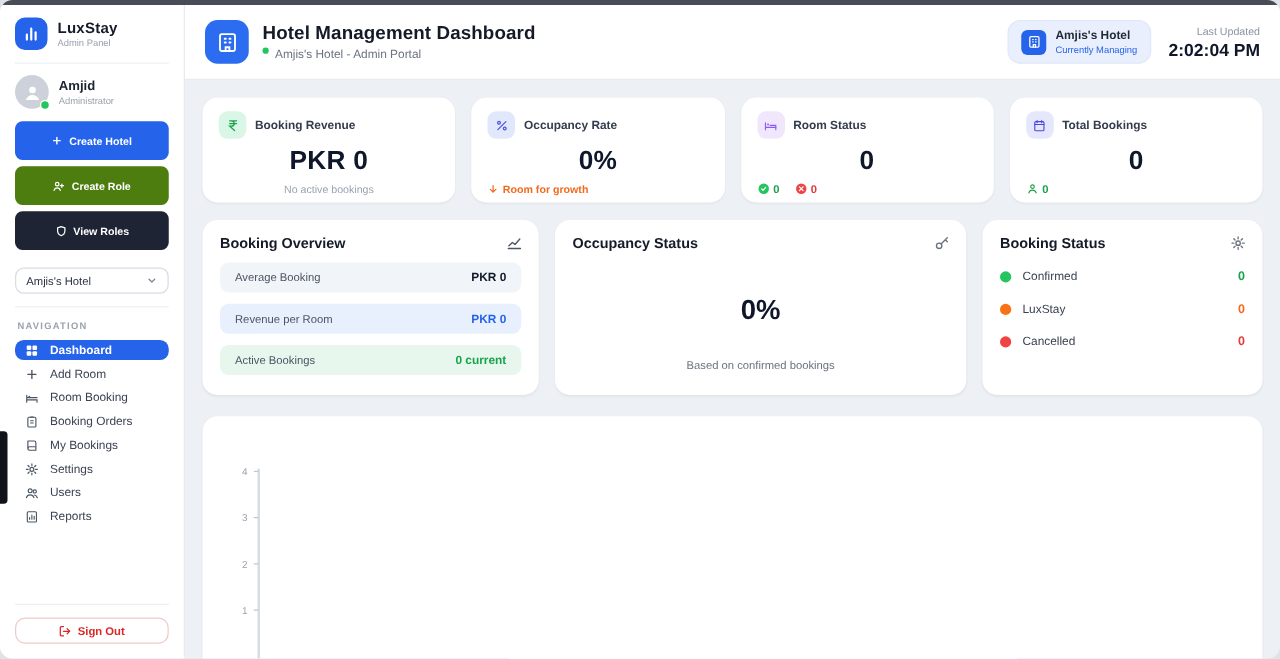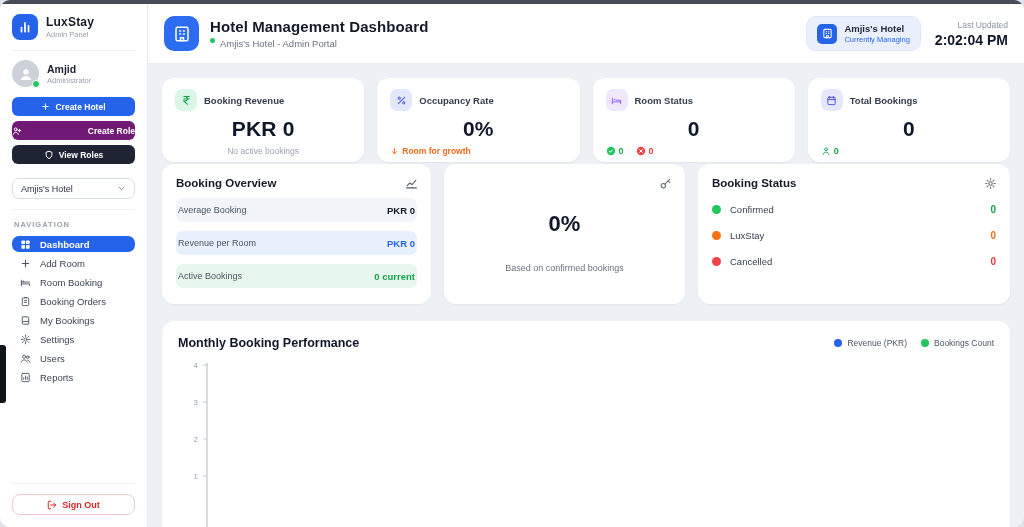--- a/index.html
+++ b/index.html
@@ -12,24 +12,24 @@
              border-right:1px solid #e8eaef; padding:10px 12px 12px 12px; display:flex; flex-direction:column; z-index:4; }
   .brand { display:flex; align-items:center; gap:8px; padding-bottom:10px; border-bottom:1px solid #eef0f3; }
   .brand-logo { width:26px; height:26px; border-radius:8px; background:#2563eb; display:flex; align-items:center; justify-content:center; flex:0 0 auto; }
   .brand-name { font-size:12px; font-weight:bold; color:#151b28; letter-spacing:.2px; }
   .brand-sub { font-size:7.5px; color:#9aa1ad; margin-top:1px; }
   .user { display:flex; align-items:center; gap:8px; padding:9px 0 10px 0; }
   .avatar { position:relative; width:27px; height:27px; border-radius:50%; background:#cdd2da; display:flex; align-items:center; justify-content:center; flex:0 0 auto; }
   .avatar .dot { position:absolute; right:-1px; bottom:-1px; width:8px; height:8px; border-radius:50%; background:#22c55e; border:1.5px solid #fff; }
   .user-name { font-size:10.5px; font-weight:bold; color:#1a2130; }
   .user-role { font-size:7.5px; color:#9aa1ad; margin-top:1px; }
-  .side-btn { width:100%; height:19px; border:none; border-radius:6px; display:flex; align-items:center; justify-content:center; gap:5px;
+  .side-btn { width:100%; height:31px; border:none; border-radius:6px; display:flex; align-items:center; justify-content:center; gap:5px;
               font-size:8.5px; font-weight:bold; color:#fff; margin-bottom:5px; cursor:pointer; font-family:inherit; }
   .btn-blue { background:#2563eb; }
-  .btn-green { background:#701a75;justify-content:space-between; }
+  .btn-green { background:#4d7c0f; }
   .btn-dark { background:#1e2433; }
   .hotel-select { margin-top:9px; height:21px; border:1px solid #d8dce3; border-radius:7px; background:#fff;
                   display:flex; align-items:center; justify-content:space-between; padding:0 8px; font-size:9px; color:#2a3242; cursor:pointer; }
   .side-divider { border:none; border-top:1px solid #eef0f3; margin:10px 0 8px 0; }
   .nav-label { font-size:7.5px; font-weight:bold; letter-spacing:1px; color:#9aa1ad; margin:2px 0 7px 2px; }
   .nav-item { display:flex; align-items:center; gap:9px; height:16px; border-radius:7px; padding:0 8px;
               font-size:9.5px; color:#3a4252; margin-bottom:3px; cursor:pointer; }
   .nav-item .nicon { color:#4b5563; display:flex; }
   .nav-item.active { background:#2563eb; color:#fff; font-weight:bold; }
   .nav-item.active .nicon { color:#fff; }
@@ -67,28 +67,28 @@
   .ic-indigo2 { background:#e5e7fc; color:#4f46e5; }
   .stat-label { font-size:9.5px; font-weight:bold; color:#333c4d; }
   .stat-value { font-size:21px; font-weight:bold; color:#0f172a; margin-top:6px; letter-spacing:.2px; }
   .stat-note { font-size:8.5px; color:#9aa3b2; margin-top:5px; }
   .stat-note.orange { color:#f26b1d; font-weight:bold; display:flex; align-items:center; gap:3px; }
   .mini-status { display:flex; gap:12px; margin-top:5px; }
   .mini-chip { display:flex; align-items:center; gap:3px; font-size:9px; font-weight:bold; }
   .mini-chip.green { color:#17a34a; }
   .mini-chip.red { color:#e23b3b; }
 
-  .mid-row { display:flex; gap:13px; margin-top:2px; }
+  .mid-row { display:flex; gap:13px; margin-top:14px; }
   .mid-card { height:140px; padding:13px 14px; position:relative; }
   .mid-title { font-size:11.5px; font-weight:bold; color:#141a28; }
   .corner-ic { position:absolute; right:13px; top:12px; color:#6b7280; }
   .overview-card { width:269px; }
   .occupancy-card { flex:1; }
-  .status-card { width:312px; }
-  .ov-row { height:24px; border-radius:7px; display:flex; align-items:center; justify-content:space-between; padding:0 2px; margin-top:9px; cursor:default; }
+  .status-card { width:224px; }
+  .ov-row { height:24px; border-radius:7px; display:flex; align-items:center; justify-content:space-between; padding:0 12px; margin-top:9px; cursor:default; }
   .ov-row.neutral { background:#f1f4f8; } .ov-row.neutral .ov-val { color:#111827; }
   .ov-row.blue { background:#e8f0fd; } .ov-row.blue .ov-val { color:#2563eb; }
   .ov-row.green { background:#e7f7ee; } .ov-row.green .ov-val { color:#17a34a; }
   .ov-label { font-size:9px; color:#4b5563; }
   .ov-val { font-size:9.5px; font-weight:bold; }
   .occ-value { text-align:center; font-size:22px; font-weight:bold; color:#10172a; margin-top:34px; }
   .occ-note { text-align:center; font-size:9px; color:#6b7280; margin-top:26px; }
   .bs-row { display:flex; align-items:center; margin-top:15px; }
   .bs-dot { width:9px; height:9px; border-radius:50%; margin-right:9px; }
   .bs-label { font-size:9.5px; color:#374151; flex:1; }
@@ -391,20 +391,21 @@
           <span class="ov-label">Revenue per Room</span>
           <span class="ov-val">PKR 0</span>
         </div>
         <div class="ov-row green">
           <span class="ov-label">Active Bookings</span>
           <span class="ov-val">0 current</span>
         </div>
       </div>
 
       <div class="card mid-card occupancy-card">
+        <div class="mid-title">Occupancy Status</div>
         <span class="corner-ic">
           <svg width="13" height="13" viewBox="0 0 24 24" fill="none" stroke="#6b7280" stroke-width="2" stroke-linecap="round" stroke-linejoin="round">
               <circle cx="8" cy="16" r="4"></circle>
               <path d="M10.8 13.2L20 4M17 7l3 3"></path>
             </svg>
         </span>
         <div class="occ-value">0%</div>
         <div class="occ-note">Based on confirmed bookings</div>
       </div>
 
@@ -428,33 +429,20 @@
         </div>
         <div class="bs-row">
           <span class="bs-dot" style="background:#ef4444"></span>
           <span class="bs-label">Cancelled</span>
           <span class="bs-val" style="color:#e23b3b">0</span>
         </div>
       </div>
     </div>
 
     <div class="card chart-card">
-      <div class="chart-head">
-        <div class="chart-title">Monthly Booking Performance</div>
-        <div class="legend">
-          <span class="legend-item">
-            <span class="legend-dot" style="background:#2563eb"></span>
-            <span>Revenue (PKR)</span>
-          </span>
-          <span class="legend-item">
-            <span class="legend-dot" style="background:#22c55e"></span>
-            <span>Bookings Count</span>
-          </span>
-        </div>
-      </div>
       <svg class="axis-svg" width="820" height="190" viewBox="0 0 820 190">
         <line x1="29" y1="4" x2="29" y2="190" stroke="#d8dce3" stroke-width="2"></line>
         <line x1="25" y1="6" x2="29" y2="6" stroke="#c3c8d1" stroke-width="1"></line>
         <line x1="25" y1="43" x2="29" y2="43" stroke="#c3c8d1" stroke-width="1"></line>
         <line x1="25" y1="80" x2="29" y2="80" stroke="#c3c8d1" stroke-width="1"></line>
         <line x1="25" y1="117" x2="29" y2="117" stroke="#c3c8d1" stroke-width="1"></line>
         <text class="tick-label" x="20" y="9" text-anchor="end">4</text>
         <text class="tick-label" x="20" y="46" text-anchor="end">3</text>
         <text class="tick-label" x="20" y="83" text-anchor="end">2</text>
         <text class="tick-label" x="20" y="120" text-anchor="end">1</text>

